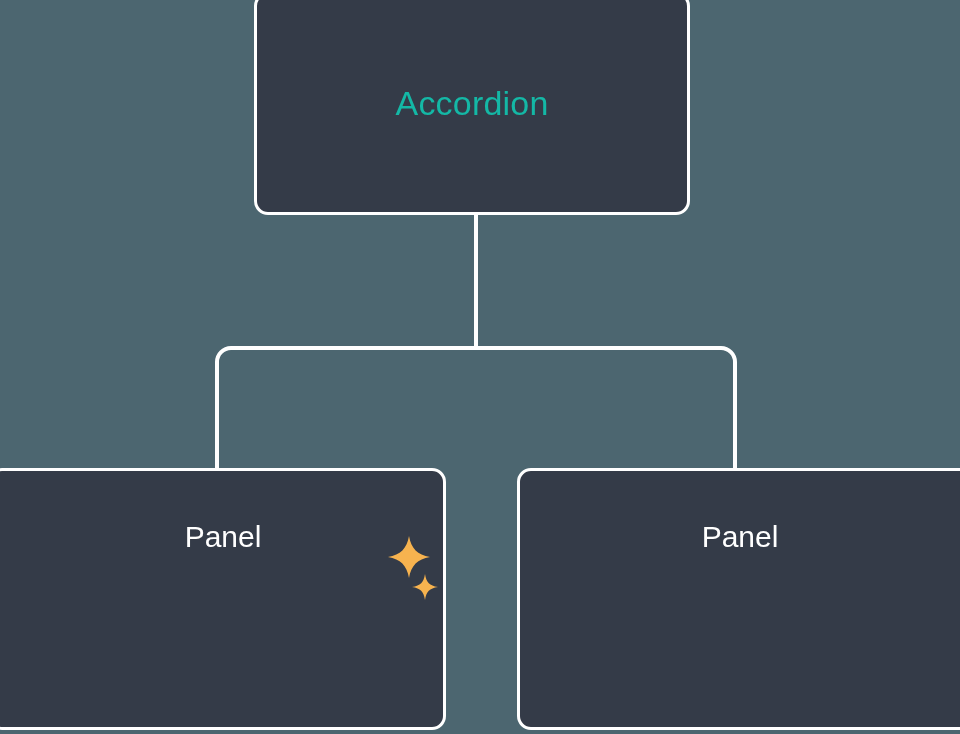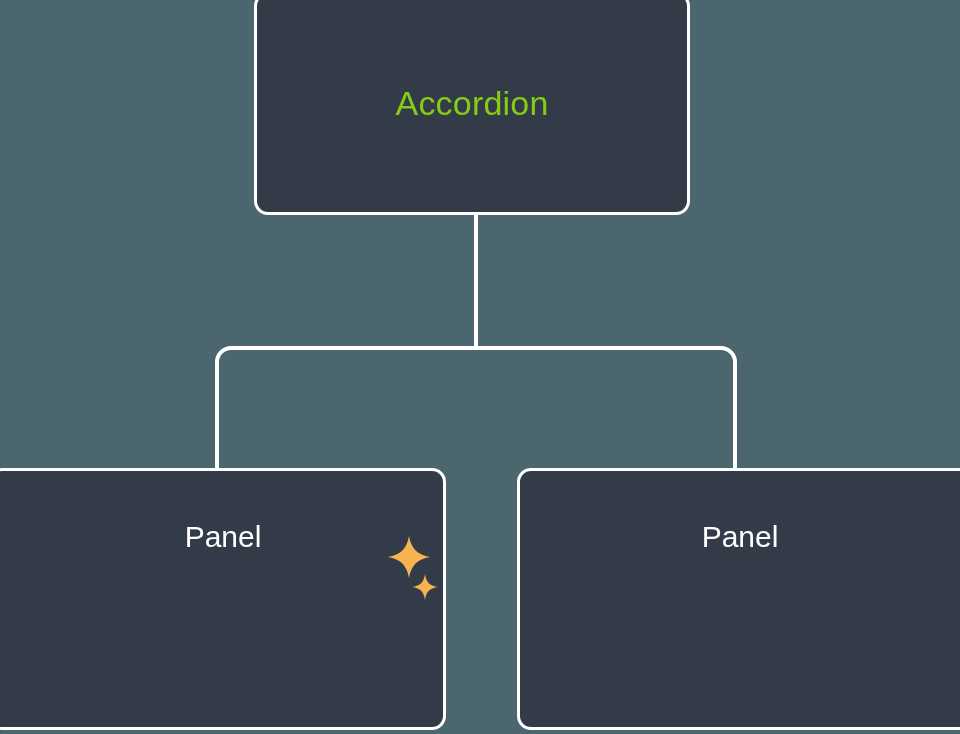--- a/index.html
+++ b/index.html
@@ -48,21 +48,21 @@
     width: 436px;
     height: 223px;
     border-radius: 14px;
   }
   #node-root .node-title {
     position: absolute;
     left: 0;
     right: 0;
     top: 88px;
     text-align: center;
-    color: #84cc16;
+    color: #14b8a6;
     font-size: 34px;
     line-height: 40px;
     letter-spacing: 0.2px;
   }
 
   
   .panel-node {
     top: 468px;
     height: 262px;
   }

